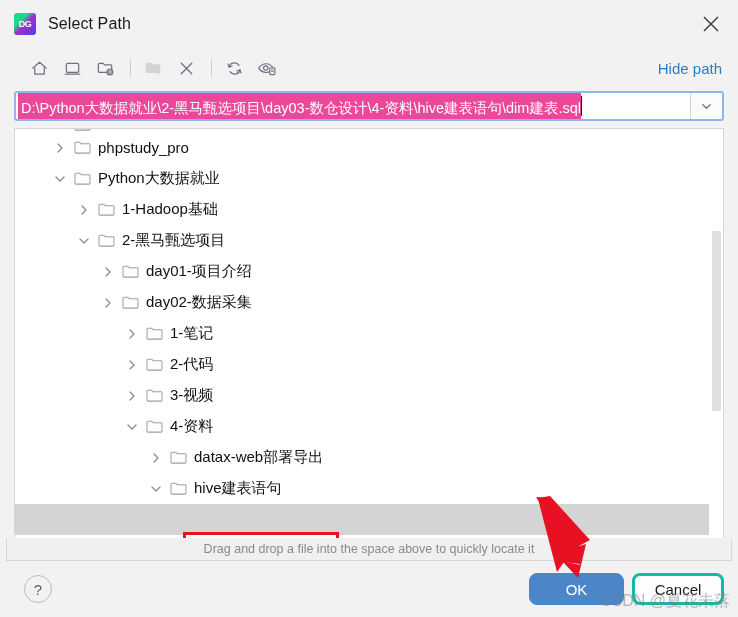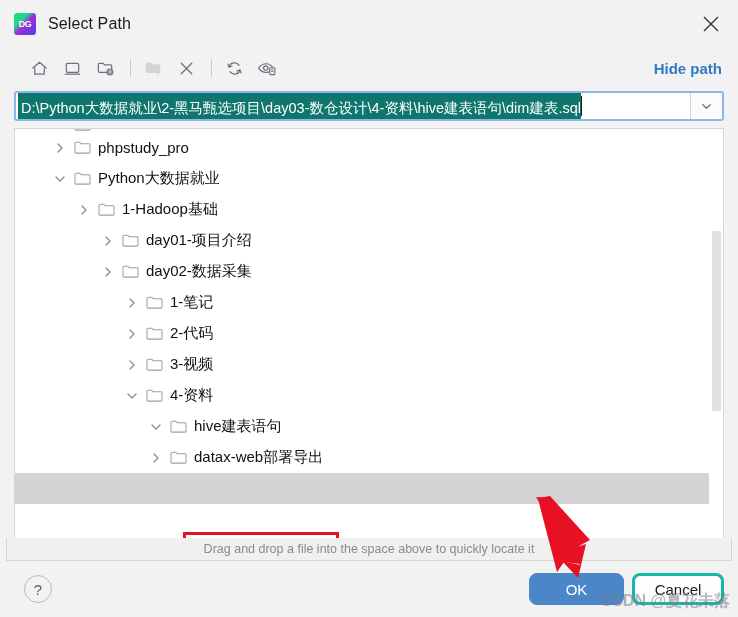--- a/index.html
+++ b/index.html
@@ -75,21 +75,20 @@
   .close-btn svg { display: block; }
 
   
   .toolbar {
     height: 40px;
     flex: 0 0 40px;
     display: flex;
     align-items: center;
     padding: 0 14px 0 24px;
     position: relative;
-    font-weight: bold;
   }
   .tb-icon {
     width: 30px;
     height: 28px;
     display: flex;
     align-items: center;
     justify-content: center;
     cursor: pointer;
     margin-right: 3px;
   }
@@ -129,21 +128,21 @@
   }
   .path-input {
     flex: 1 1 auto;
     display: flex;
     align-items: center;
     padding: 0 0 0 2px;
     overflow: hidden;
     white-space: nowrap;
   }
   .path-sel {
-    background: #0f766e;
+    background: #ec4899;
     color: #ffffff;
     font-size: 14.5px;
     line-height: 22px;
     padding: 5px 0 1px 3px;
     white-space: nowrap;
   }
   .path-caret {
     width: 1.5px;
     height: 20px;
     background: #1a1a1a;
@@ -308,21 +307,20 @@
   
   .watermark {
     position: absolute;
     right: 8px;
     bottom: 5px;
     font-size: 16px;
     color: rgba(120,125,135,0.55);
     z-index: 9;
     pointer-events: none;
     white-space: nowrap;
-    font-weight: bold;
   }
 </style>
 </head>
 <body>
 
 <div class="dialog">
 
   <div class="titlebar">
     <div class="app-icon"></div>
     <div class="title-text">Select Path</div>
@@ -463,20 +461,34 @@
             </svg>
           </div>
           <div class="ficon">
             <svg width="17" height="15" viewBox="0 0 18 16">
               <path d="M1 3.4 a1 1 0 0 1 1 -1 H6.2 L7.7 4.1 H16 a1 1 0 0 1 1 1 V13 a1 1 0 0 1 -1 1 H2 a1 1 0 0 1 -1 -1 Z" fill="#fdfdfd" stroke="#9aa0a8" stroke-width="1.1" stroke-linejoin="round"></path>
             </svg>
           </div>
           <div class="label">1-Hadoop基础</div>
         </div>
         <div class="row">
+          <div style="flex: 0 0 58px;"></div>
+          <div class="arrow">
+            <svg width="12" height="12" viewBox="0 0 12 12">
+              <path d="M2 4 L6 8 L10 4" fill="none" stroke="#8b8f98" stroke-width="1.35" stroke-linecap="round" stroke-linejoin="round"></path>
+            </svg>
+          </div>
+          <div class="ficon">
+            <svg width="17" height="15" viewBox="0 0 18 16">
+              <path d="M1 3.4 a1 1 0 0 1 1 -1 H6.2 L7.7 4.1 H16 a1 1 0 0 1 1 1 V13 a1 1 0 0 1 -1 1 H2 a1 1 0 0 1 -1 -1 Z" fill="#fdfdfd" stroke="#9aa0a8" stroke-width="1.1" stroke-linejoin="round"></path>
+            </svg>
+          </div>
+          <div class="label">2-黑马甄选项目</div>
+        </div>
+        <div class="row">
           <div style="flex: 0 0 82px;"></div>
           <div class="arrow">
             <svg width="12" height="12" viewBox="0 0 12 12">
               <path d="M4 2 L8 6 L4 10" fill="none" stroke="#8b8f98" stroke-width="1.35" stroke-linecap="round" stroke-linejoin="round"></path>
             </svg>
           </div>
           <div class="ficon">
             <svg width="17" height="15" viewBox="0 0 18 16">
               <path d="M1 3.4 a1 1 0 0 1 1 -1 H6.2 L7.7 4.1 H16 a1 1 0 0 1 1 1 V13 a1 1 0 0 1 -1 1 H2 a1 1 0 0 1 -1 -1 Z" fill="#fdfdfd" stroke="#9aa0a8" stroke-width="1.1" stroke-linejoin="round"></path>
             </svg>
@@ -550,43 +562,43 @@
             <svg width="17" height="15" viewBox="0 0 18 16">
               <path d="M1 3.4 a1 1 0 0 1 1 -1 H6.2 L7.7 4.1 H16 a1 1 0 0 1 1 1 V13 a1 1 0 0 1 -1 1 H2 a1 1 0 0 1 -1 -1 Z" fill="#fdfdfd" stroke="#9aa0a8" stroke-width="1.1" stroke-linejoin="round"></path>
             </svg>
           </div>
           <div class="label">4-资料</div>
         </div>
         <div class="row">
           <div style="flex: 0 0 130px;"></div>
           <div class="arrow">
             <svg width="12" height="12" viewBox="0 0 12 12">
+              <path d="M4 2 L8 6 L4 10" fill="none" stroke="#8b8f98" stroke-width="1.35" stroke-linecap="round" stroke-linejoin="round"></path>
+            </svg>
+          </div>
+          <div class="ficon">
+            <svg width="17" height="15" viewBox="0 0 18 16">
+              <path d="M1 3.4 a1 1 0 0 1 1 -1 H6.2 L7.7 4.1 H16 a1 1 0 0 1 1 1 V13 a1 1 0 0 1 -1 1 H2 a1 1 0 0 1 -1 -1 Z" fill="#fdfdfd" stroke="#9aa0a8" stroke-width="1.1" stroke-linejoin="round"></path>
+            </svg>
+          </div>
+          <div class="label">datax-web部署导出</div>
+        </div>
+        <div class="row">
+          <div style="flex: 0 0 130px;"></div>
+          <div class="arrow">
+            <svg width="12" height="12" viewBox="0 0 12 12">
               <path d="M2 4 L6 8 L10 4" fill="none" stroke="#8b8f98" stroke-width="1.35" stroke-linecap="round" stroke-linejoin="round"></path>
             </svg>
           </div>
           <div class="ficon">
             <svg width="17" height="15" viewBox="0 0 18 16">
               <path d="M1 3.4 a1 1 0 0 1 1 -1 H6.2 L7.7 4.1 H16 a1 1 0 0 1 1 1 V13 a1 1 0 0 1 -1 1 H2 a1 1 0 0 1 -1 -1 Z" fill="#fdfdfd" stroke="#9aa0a8" stroke-width="1.1" stroke-linejoin="round"></path>
             </svg>
           </div>
           <div class="label">hive建表语句</div>
-        </div>
-        <div class="row">
-          <div style="flex: 0 0 130px;"></div>
-          <div class="arrow">
-            <svg width="12" height="12" viewBox="0 0 12 12">
-              <path d="M4 2 L8 6 L4 10" fill="none" stroke="#8b8f98" stroke-width="1.35" stroke-linecap="round" stroke-linejoin="round"></path>
-            </svg>
-          </div>
-          <div class="ficon">
-            <svg width="17" height="15" viewBox="0 0 18 16">
-              <path d="M1 3.4 a1 1 0 0 1 1 -1 H6.2 L7.7 4.1 H16 a1 1 0 0 1 1 1 V13 a1 1 0 0 1 -1 1 H2 a1 1 0 0 1 -1 -1 Z" fill="#fdfdfd" stroke="#9aa0a8" stroke-width="1.1" stroke-linejoin="round"></path>
-            </svg>
-          </div>
-          <div class="label">datax-web部署导出</div>
         </div>
         <div class="row selected">
           <div style="flex: 0 0 154px;"></div>
           <div class="arrow"></div>
         </div>
       </div>
     <div class="annot-box" id="annot-box" style="left: 168px; top: 403px; width: 156px; height: 39px; border-color: rgb(232, 17, 35);"></div>
     <div class="vscroll">
       <div class="vthumb" id="vthumb" style="top: 25%; height: 44%;"></div>
     </div>

